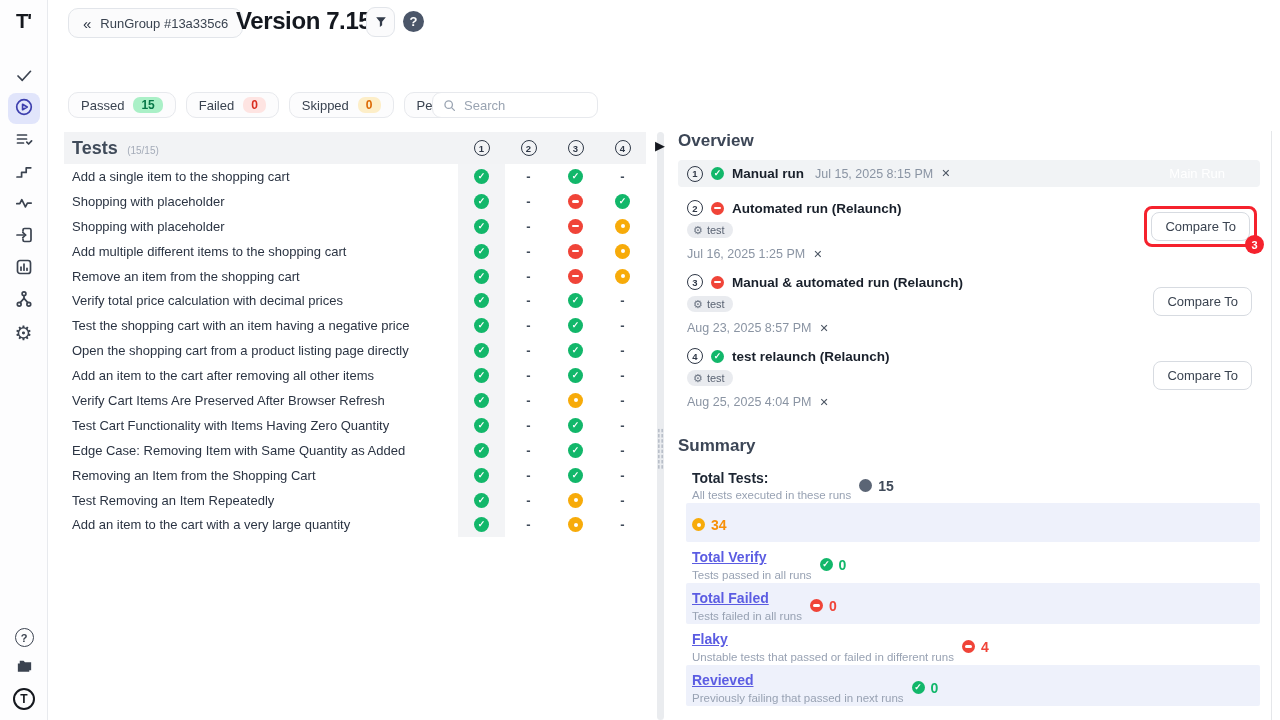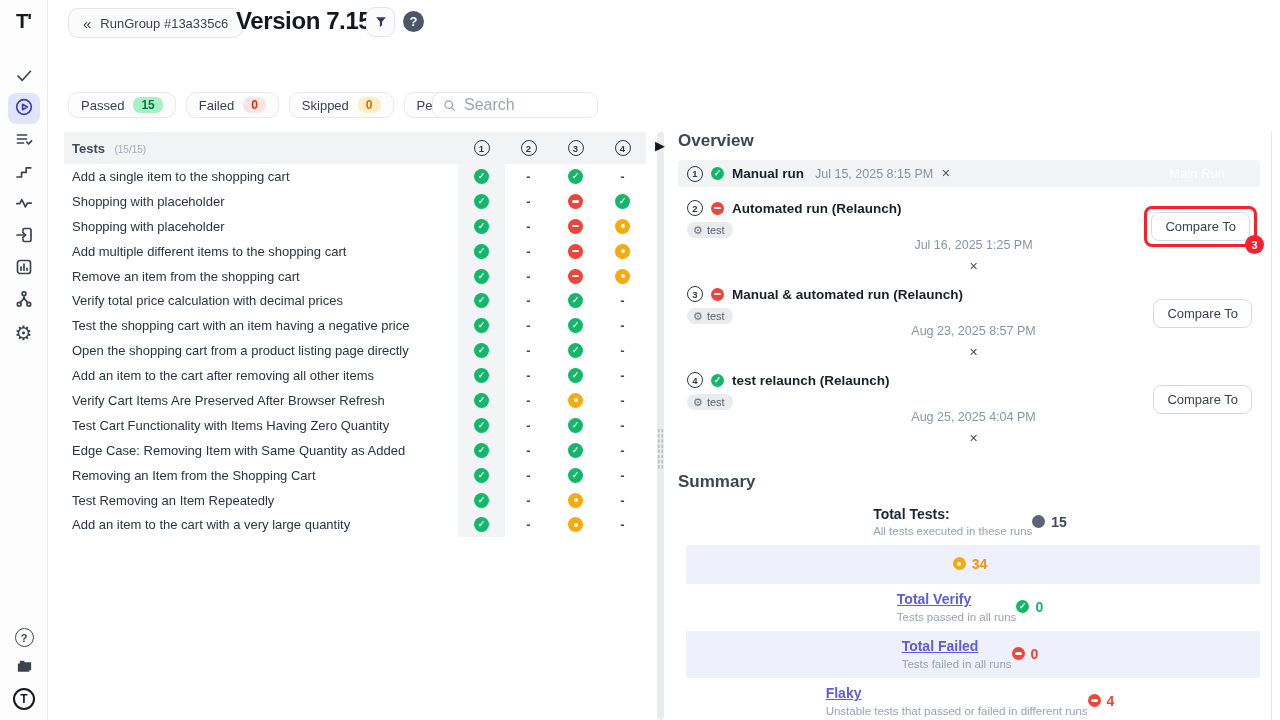--- a/index.html
+++ b/index.html
@@ -24,27 +24,27 @@
   .back-chevrons { font-size:15px; color:#2b3443; }
   .page-title { position:absolute; left:236px; top:7px; font-size:24px; font-weight:700; color:#14181f; letter-spacing:-0.4px; }
   .filter-btn { position:absolute; left:366px; top:7px; width:29px; height:30px; border:1px solid #e2e5ea; border-radius:9px; background:#fbfbfc; display:flex; align-items:center; justify-content:center; cursor:pointer; }
   .help-btn { position:absolute; left:403px; top:11px; width:21px; height:21px; border-radius:50%; background:#4b5669; color:#fff; font-size:13px; font-weight:700; display:flex; align-items:center; justify-content:center; cursor:pointer; }
 
   
   .pills { position:absolute; left:68px; top:92px; display:flex; gap:10px; }
   .pill { display:flex; align-items:center; gap:9px; height:26px; padding:10px 12px; border:1px solid #e7e9ed; border-radius:10px; background:#fcfcfd; font-size:13px; color:#3a4350; cursor:pointer; }
   .pill-badge { border-radius:7px; padding:1px 8px; font-size:12px; font-weight:600; }
   .search-box { position:absolute; left:432px; top:92px; width:166px; height:26px; border:1px solid #e7e9ed; border-radius:9px; background:#fff; display:flex; align-items:center; gap:8px; padding:0 10px; }
-  .search-box input { border:none; outline:none; width:110px; font-size:16px; color:#3b82f6; font-family:"Liberation Sans",sans-serif; }
+  .search-box input { border:none; outline:none; width:110px; font-size:13px; color:#3b82f6; font-family:"Liberation Sans",sans-serif; }
   .search-box input::placeholder { color:#9aa4b2; }
 
   
   .tests-table { position:absolute; left:64px; top:132px; width:582px; }
   .t-header { height:32px; background:#f2f3f5; display:flex; align-items:center; padding-left:8px; }
-  .t-title { font-size:13px; font-weight:700; color:#404b5a;text-align:center; }
+  .t-title { font-size:18px; font-weight:700; color:#404b5a;text-align:center; }
   .t-count { font-size:10px; color:#a4abb8; margin-left:5px; font-weight:400; }
   .t-name { flex:1; }
   .t-cell { width:47px; display:flex; align-items:center; justify-content:center; height:100%; }
   .circ-num { width:16px; height:16px; border:1.6px solid #2f3847; border-radius:50%; font-size:9.5px; font-weight:700; color:#2f3847; display:flex; align-items:center; justify-content:center; }
   .t-row { height:24.9px; display:flex; align-items:center; padding-left:8px; font-size:13px; color:#2b3443; cursor:pointer; }
   .t-cell.band { background:#f3f4f6; }
   .dash { color:#404b5a; font-weight:700; }
 
   .st { width:15px; height:15px; border-radius:50%; display:flex; align-items:center; justify-content:center; }
   .st.sm { width:13px; height:13px; }
@@ -68,29 +68,29 @@
   .run-main { margin-top:9px; height:27px; background:#f1f3f5; border-radius:4px; display:flex; align-items:center; gap:8px; padding:0 9px; }
   .run-name { font-size:13.5px; font-weight:700; color:#19202b; }
   .run-date-inline { font-size:12.5px; color:#8a94a3; margin-left:3px; }
   .x-icon { font-size:11px; color:#4b5563; cursor:pointer; }
   .main-run-label { margin-left:auto; color:#fff; font-size:13px; padding-right:26px; }
 
   .run { position:relative; margin-top:13px; padding-left:9px; min-height:56px; }
   .run-line1 { display:flex; align-items:center; gap:8px; }
   .tag { display:inline-flex; align-items:center; gap:4px; background:#e9ebef; border-radius:8px; padding:2px 8px 2px 6px; font-size:11px; color:#5a6372; margin-top:6px; }
   .tag .gear-sm { font-size:11px; color:#6b7482; line-height:1; }
-  .run-date { font-size:12.5px; color:#8a94a3; display:flex; align-items:center; gap:8px;flex-direction:column; }
+  .run-date { margin-top:9px; font-size:12.5px; color:#8a94a3; display:flex; align-items:center; gap:8px; }
   .compare-btn { border:1px solid #d7dbe1; background:#fff; border-radius:8px; padding:6px 13px; font-size:13px; color:#3a4350; cursor:pointer; white-space:nowrap; font-family:"Liberation Sans",sans-serif; }
   .compare-abs { position:absolute; right:8px; top:13px; }
   .annot-box { position:absolute; right:3px; top:6px; border:3px solid #f5222d; border-radius:8px; padding:3px 4px; }
   .annot-badge { position:absolute; right:-10px; bottom:-10px; width:19px; height:19px; border-radius:50%; background:#f5222d; color:#fff; font-size:11px; font-weight:700; display:flex; align-items:center; justify-content:center; }
 
   .summary-h { margin-top:27px; }
   .sum-rows { margin-top:8px; }
-  .sum-row { display:flex; align-items:center; justify-content:center; margin-left:8px; padding:6px 12px 8px 6px; min-height:39px; border-radius:2px; }
+  .sum-row { display:flex; align-items:center; justify-content:flex-start; margin-left:8px; padding:6px 12px 2px 6px; min-height:39px; border-radius:2px;gap:8px; }
   .sum-row.hl { background:#eef1fb; }
   .sum-label { font-size:14px; font-weight:700; color:#1d2633; }
   a.sum-label { color:#5b5ce2; text-decoration:underline; cursor:pointer; }
   .sum-desc { font-size:11.5px; color:#98a2b3; margin-top:3px; }
   .sum-val { display:flex; align-items:center; gap:6px; font-size:14px; font-weight:700; }
 </style>
 </head>
 <body>
 
 <div class="sidebar">

